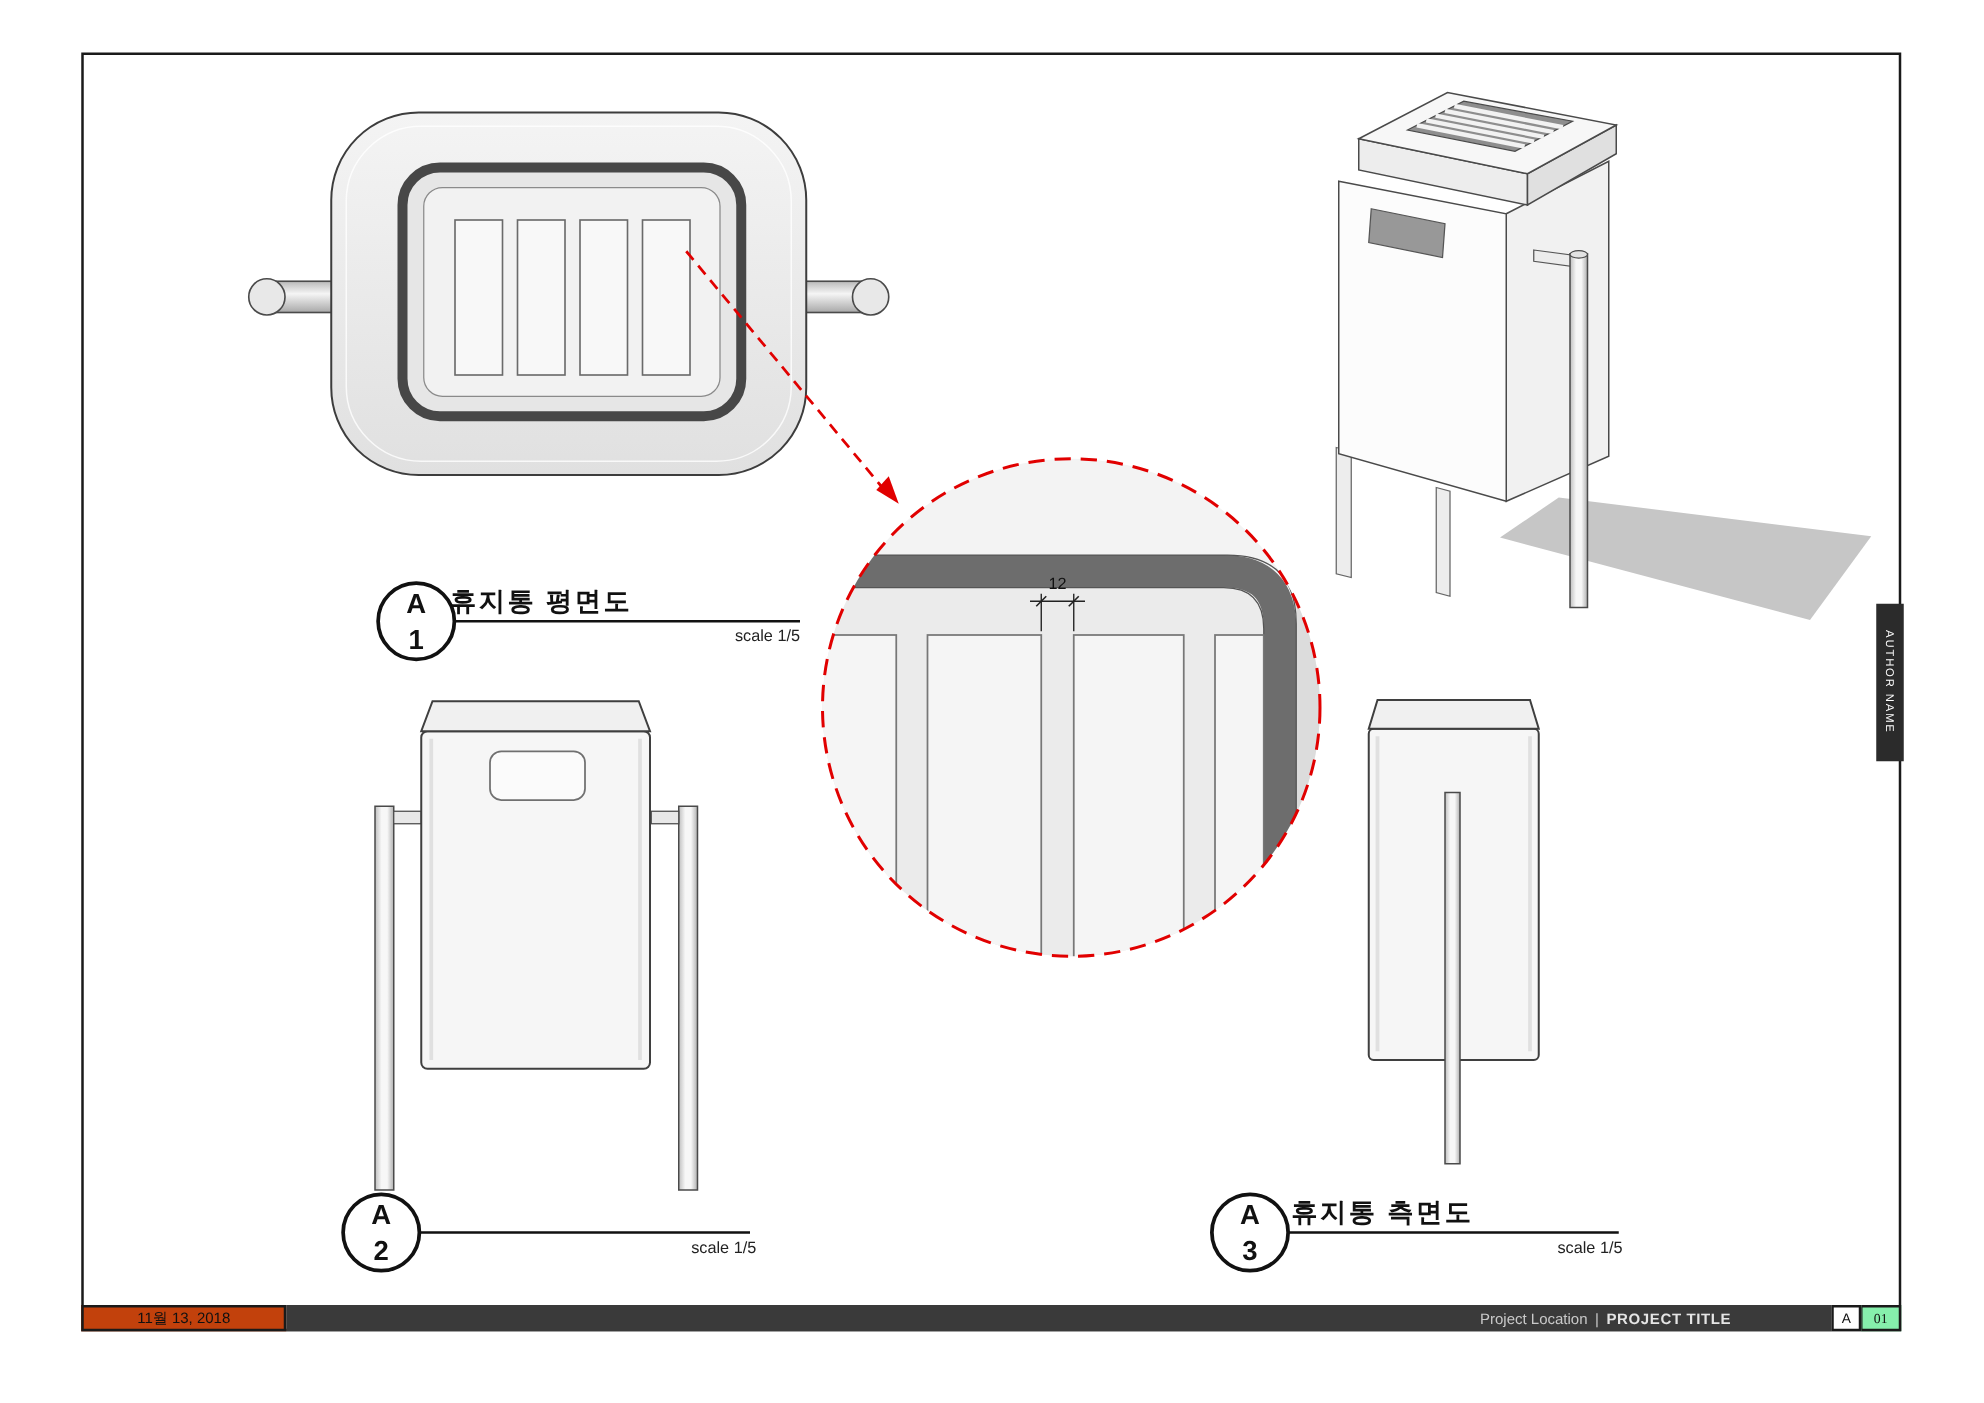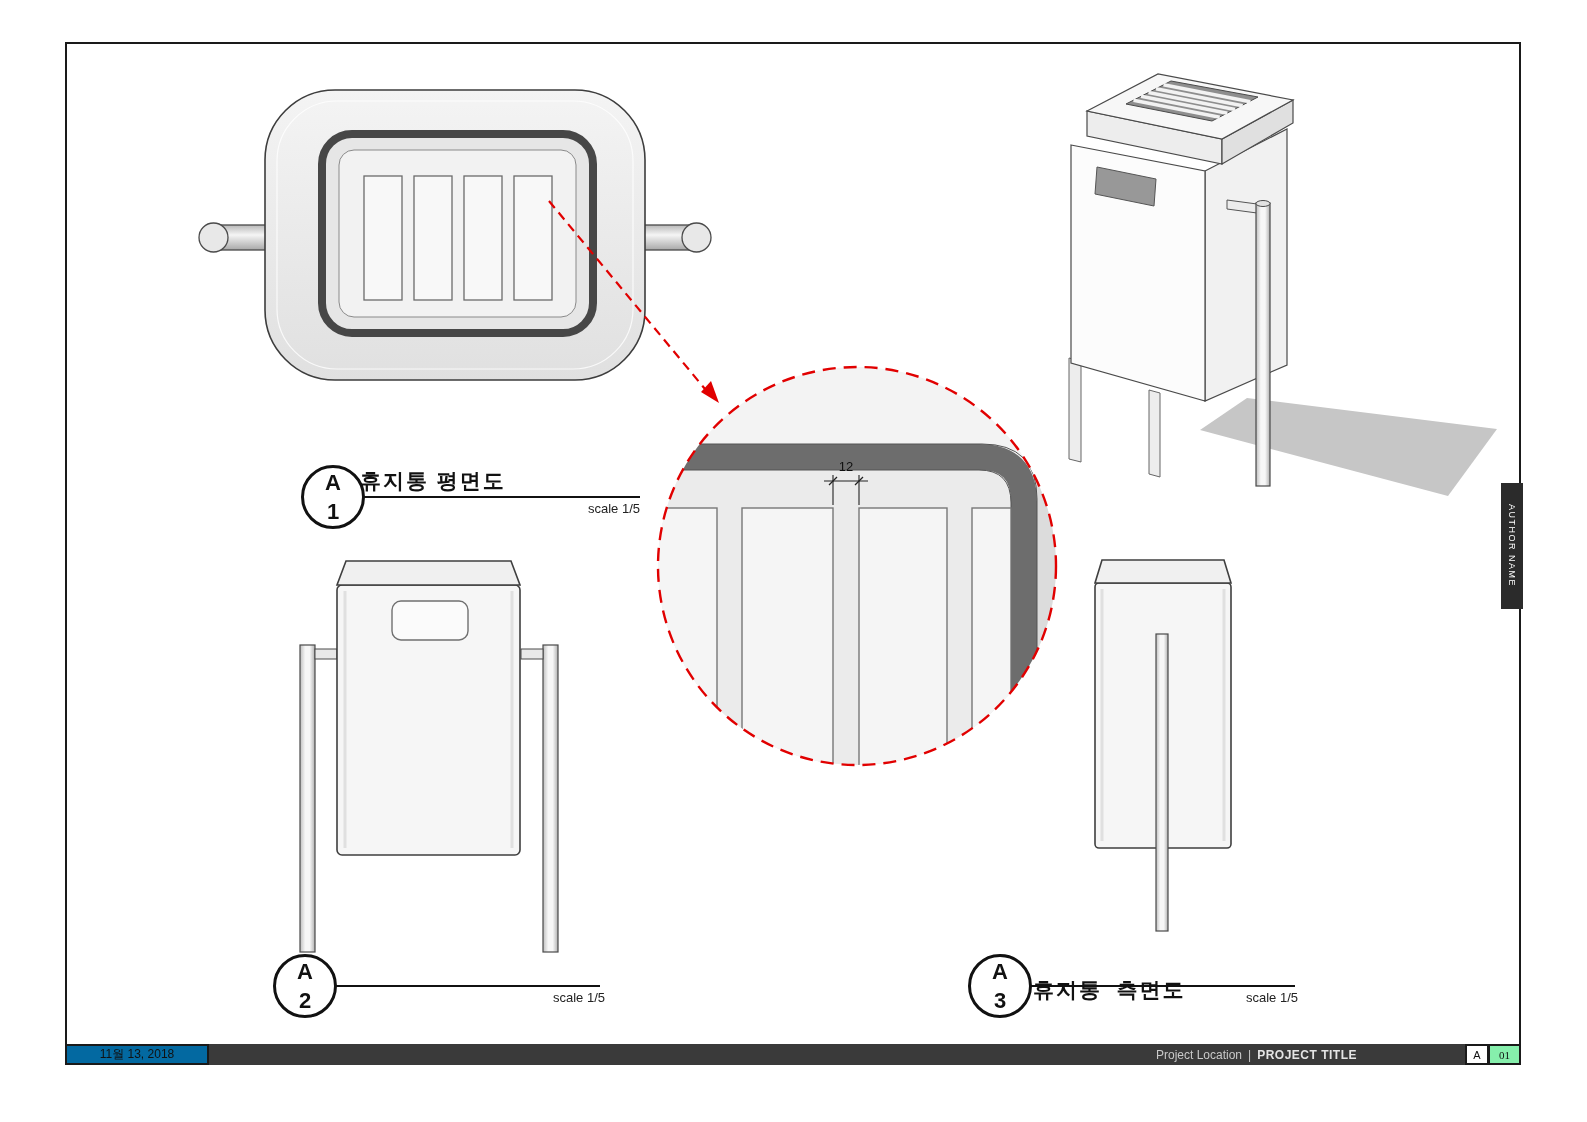--- a/index.html
+++ b/index.html
@@ -19,24 +19,24 @@
               letter-spacing:2px;z-index:4;}
   .view-scale{position:absolute;text-align:right;font-size:13px;color:#222;z-index:4;}
 
   
   .author-tab{position:absolute;left:1501px;top:483px;width:22px;height:126px;background:#2b2b2b;
               color:#fff;display:flex;align-items:center;justify-content:center;
               writing-mode:vertical-rl;font-size:9px;letter-spacing:1.5px;z-index:5;}
 
   
   .footer{position:absolute;left:65px;top:1044px;width:1456px;height:21px;display:flex;z-index:6;}
-  .footer .date-cell{width:144px;background:#0369a1;border:2px solid #1a1a1a;box-sizing:border-box;
+  .footer .date-cell{width:164px;background:#c2410c;border:2px solid #1a1a1a;box-sizing:border-box;
               display:flex;align-items:center;justify-content:center;font-size:12px;color:#111;}
   .footer .title-bar{flex:1;background:#3a3a3a;display:flex;align-items:center;
-              justify-content:flex-end;padding-right:108px;font-size:12px;}
+              justify-content:flex-end;padding-right:80px;font-size:12px;}
   .footer .loc{color:#c9c9c9;}
   .footer .sep{color:#c9c9c9;margin:0 6px;}
   .footer .proj{color:#e5e5e5;font-weight:bold;letter-spacing:0.5px;}
   .footer .rev-cell{width:24px;background:#fff;border:2px solid #1a1a1a;box-sizing:border-box;
               display:flex;align-items:center;justify-content:center;font-size:11px;color:#111;}
   .footer .num-cell{width:32px;background:#86efac;border:2px solid #1a1a1a;border-left-width:1px;
               box-sizing:border-box;display:flex;align-items:center;justify-content:center;
               font-size:11px;color:#111;font-family:Liberation Serif, serif;}
 </style>
 </head>
@@ -161,21 +161,21 @@
     <div class="half">A</div>
     <div class="half">2</div>
   </div>
   <div class="view-scale" style="left:340px;top:990px;width:265px;">scale 1/5</div>
 
   <div class="ref-line" style="left:970px;top:985px;width:325px;"></div>
   <div class="ref-bubble" style="left:968px;top:954px;">
     <div class="half">A</div>
     <div class="half">3</div>
   </div>
-  <div class="view-title" style="left:1033px;top:976px;width:265px;font-family:Liberation Mono, monospace;">휴지통 측면도</div>
+  <div class="view-title" style="left:1033px;top:956px;width:265px;">휴지통 측면도</div>
   <div class="view-scale" style="left:1033px;top:990px;width:265px;">scale 1/5</div>
 
   <div class="author-tab">AUTHOR NAME</div>
 
   <div class="footer">
     <div class="date-cell">11월 13, 2018</div>
     <div class="title-bar">
       <span class="loc">Project Location</span>
       <span class="sep">|</span>
       <span class="proj">PROJECT TITLE</span>

